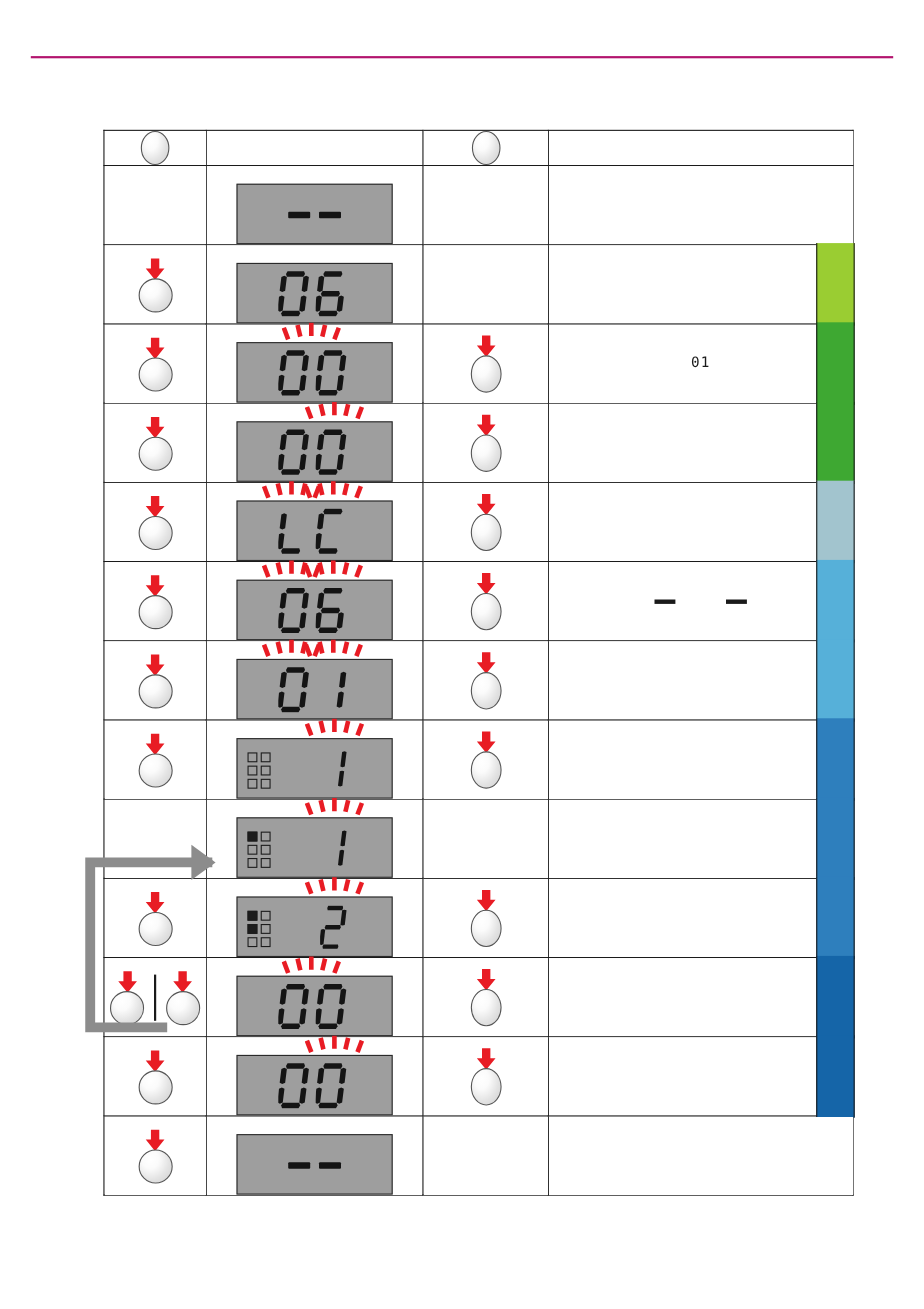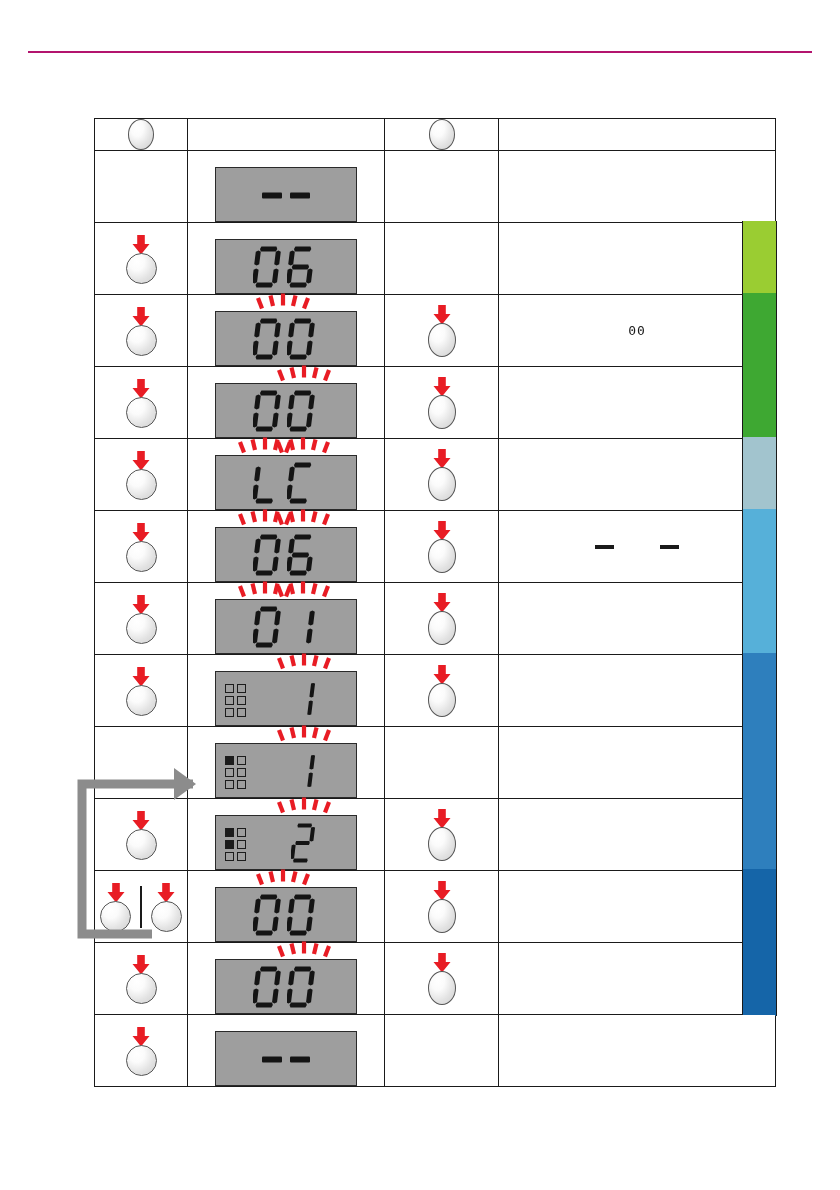--- a/index.html
+++ b/index.html
@@ -258,21 +258,21 @@
         </td>
         <td class="cellpad">
           <div class="press">
         <svg class="arrow-down" width="19" height="19" viewBox="0 0 22 22">
     <polygon points="7.2,1 14.8,1 14.8,10 19.5,10 11,20.5 2.5,10 7.2,10" fill="#E81C24"></polygon>
             </svg>
         <span class="btn-oval"></span>
       </div>
         </td>
         <td class="cellpad">
-          <div class="note-7seg">00</div>
+          <div class="note-7seg">01</div>
           <span class="band" style="background:#3EA832"></span>
         </td>
       </tr>
       <tr>
         <td class="cellpad">
           <div class="press">
         <svg class="arrow-down" width="21" height="21" viewBox="0 0 22 22">
     <polygon points="7.2,1 14.8,1 14.8,10 19.5,10 11,20.5 2.5,10 7.2,10" fill="#E81C24"></polygon>
             </svg>
         <span class="btn-oval round"></span>

